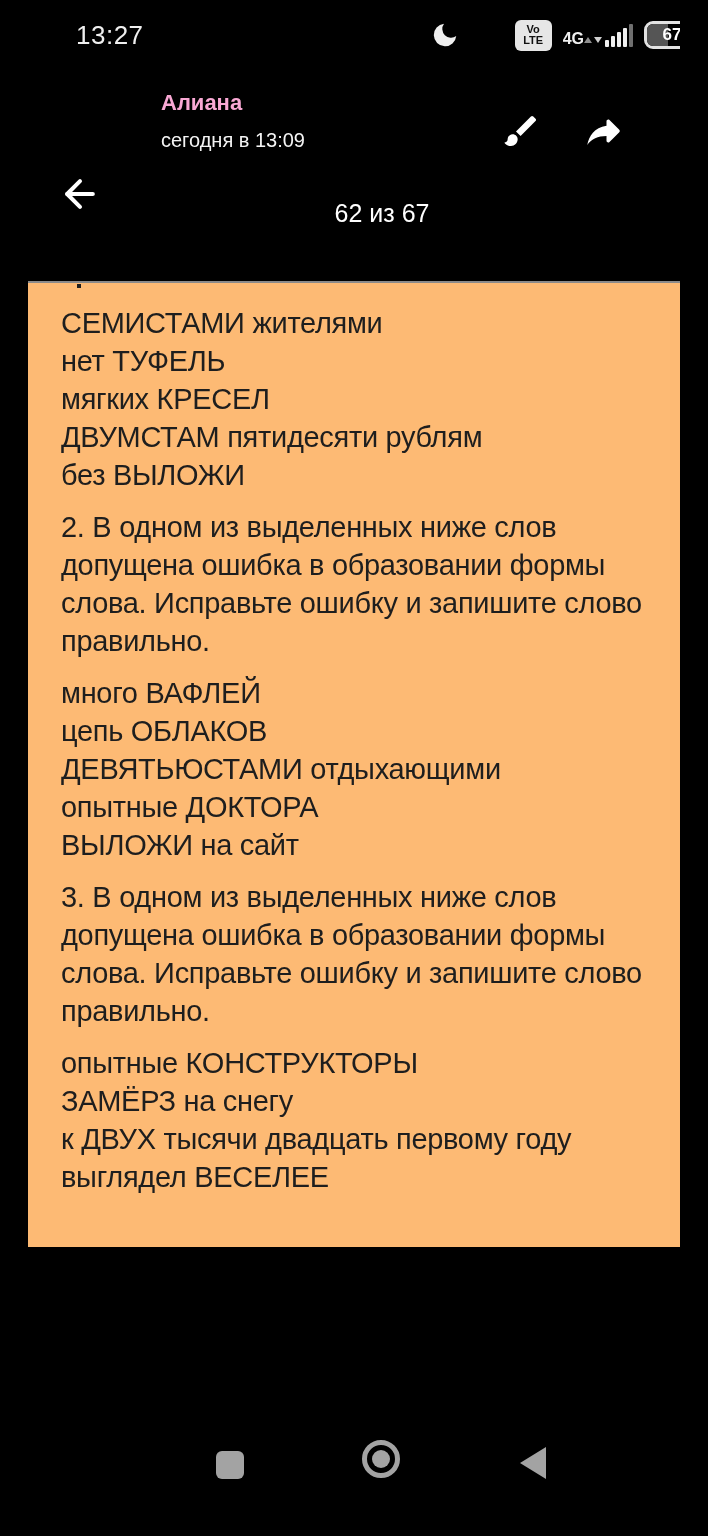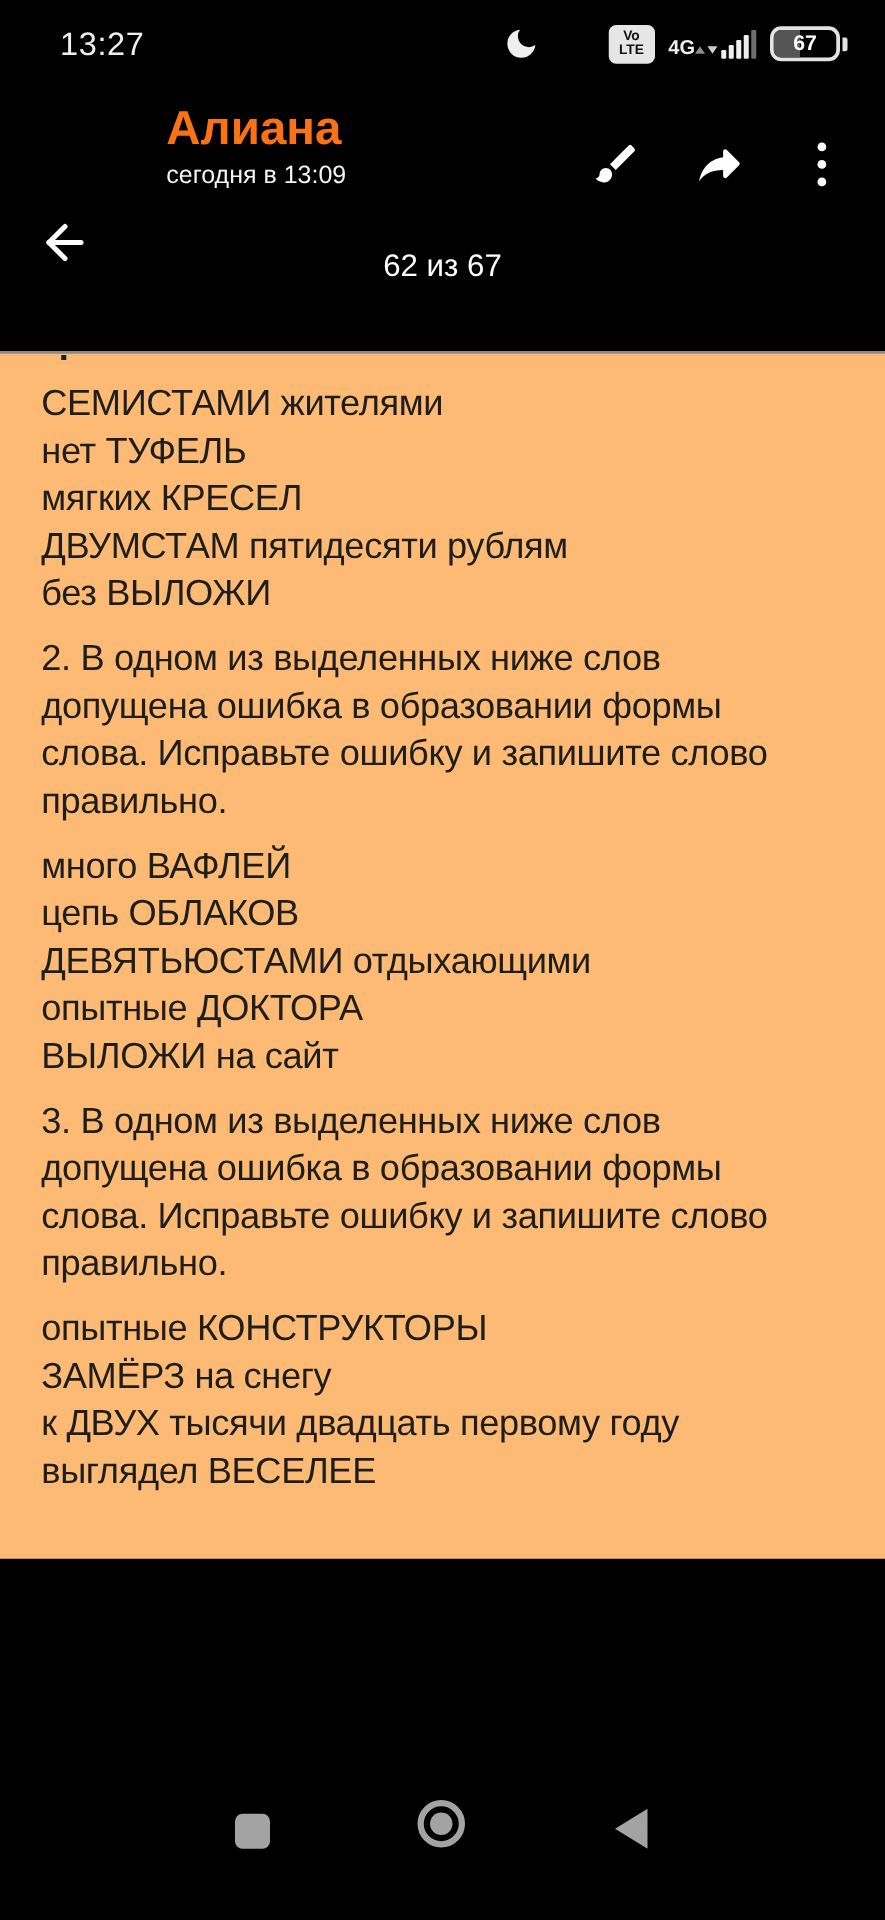--- a/index.html
+++ b/index.html
@@ -1,19 +1,19 @@
 <!DOCTYPE html>
 <html><head>
 <meta charset="utf-8">
 <style>
   * { margin:0; padding:0; box-sizing:border-box; }
   html,body { background:#000; }
   body { font-family:"Liberation Sans", sans-serif; }
   #screen {
-    position:relative; width:708px; height:1536px;
+    position:relative; width:652px; height:1536px;
     background:#000; overflow:hidden; margin:0 auto;text-decoration:underline;
   }
 
   
   .statusbar {
     position:absolute; top:0; left:0; width:708px; height:70px;
     display:flex; align-items:center; justify-content:space-between;
     padding:0 30px 0 48px; color:#efefef;
   }
   .sb-time { font-size:26px; font-weight:500; letter-spacing:.5px; color:#efefef; }
@@ -42,21 +42,21 @@
   .bat-fill { position:absolute; left:0; top:0; bottom:0; width:42%; background:#555; }
   .bat-pct { position:relative; font-size:17px; font-weight:700; color:#fff; z-index:1; }
   .bat-nub { width:4px; height:11px; background:#e3e3e3; border-radius:0 2px 2px 0; margin-left:2px; }
 
   
   .header { position:absolute; top:70px; left:0; width:708px; height:118px; }
   .icon-btn { background:none; border:none; padding:0; cursor:pointer; display:flex; align-items:center; justify-content:center; }
   .back-btn { position:absolute; left:28px; top:98px; width:48px; height:48px; transform:translateY(-70px); }
   .back-btn { top:100px; transform:none; left:28px; }
   .titles { position:absolute; left:133px; top:14px; }
-  .h-title { font-size:38px; font-weight:700; color:#f97316; line-height:38px; }
+  .h-title { font-size:22px; font-weight:700; color:#f9a8d4; line-height:38px; }
   .h-sub { font-size:20px; font-weight:400; color:#f4f4f4; line-height:36px; }
   .actions { position:absolute; right:22px; top:32px; display:flex; align-items:center; gap:24px; }
   .actions .icon-btn { width:58px; height:58px; }
 
   
   .counter {
     position:absolute; top:193px; left:0; width:708px; height:40px;
     display:flex; align-items:center; justify-content:center;
     color:#fff; font-size:25px; font-weight:500;
   }

